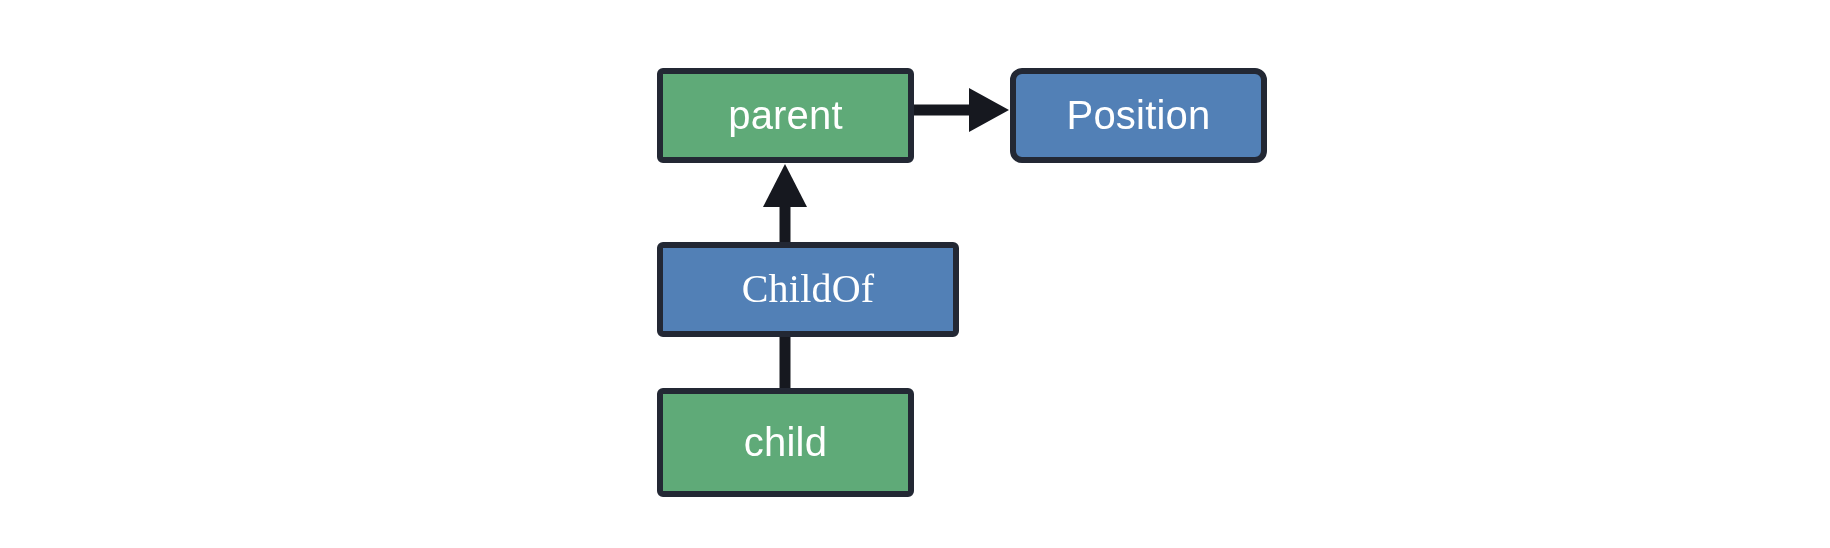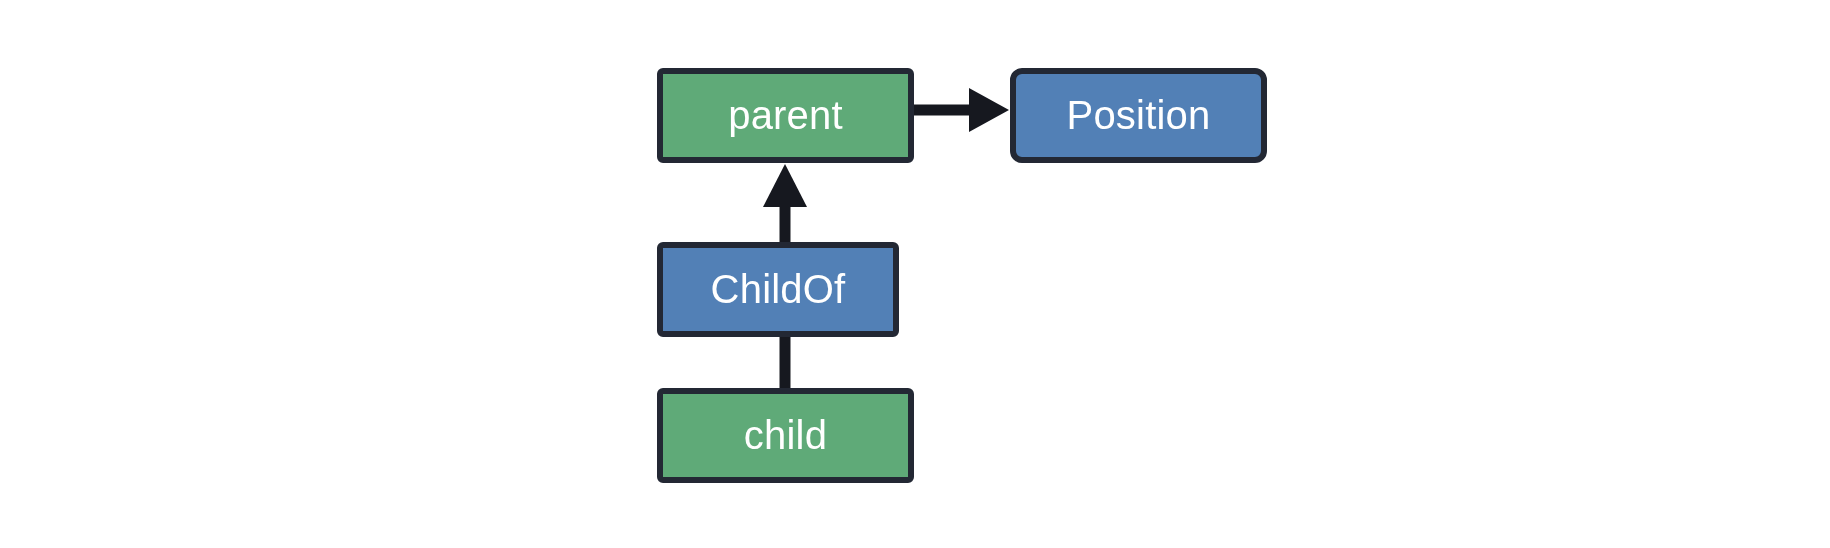--- a/index.html
+++ b/index.html
@@ -74,21 +74,21 @@
   </svg>
 
   <div class="node entity" style="left:657px; top:68px; width:257px; height:95px;">
     <span class="node-label">parent</span>
   </div>
 
   <div class="node relation" style="left:1010px; top:68px; width:257px; height:95px;border-radius:12px;">
     <span class="node-label">Position</span>
   </div>
 
-  <div class="node relation" style="left:657px; top:242px; width:242px; height:95px;">
+  <div class="node relation" style="left:657px; top:242px; width:302px; height:95px;font-family:Liberation Serif, serif;">
     <span class="node-label">ChildOf</span>
   </div>
 
-  <div class="node entity" style="left:657px; top:388px; width:257px; height:95px;">
+  <div class="node entity" style="left:657px; top:388px; width:257px; height:109px;">
     <span class="node-label">child</span>
   </div>
 
 </div>
 
 </body></html>

